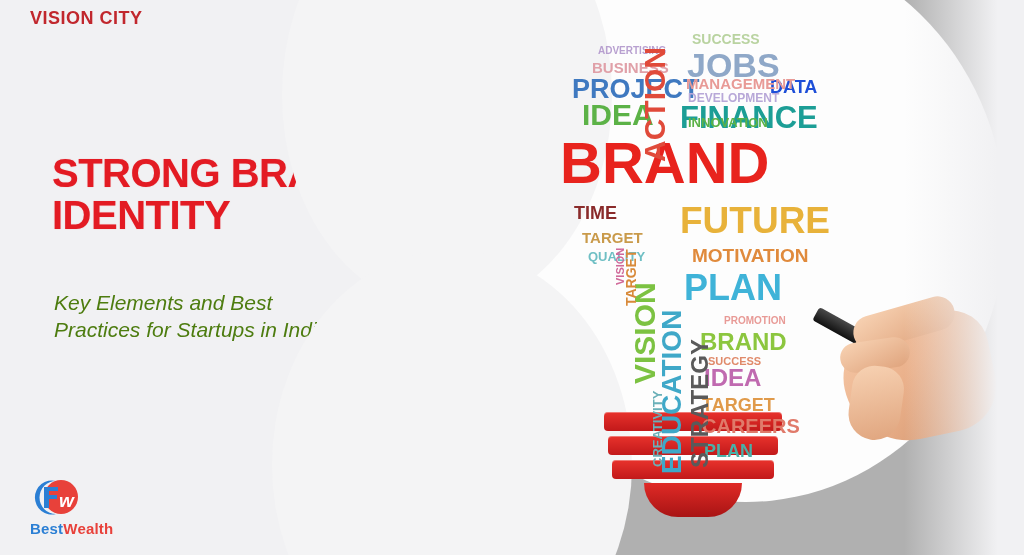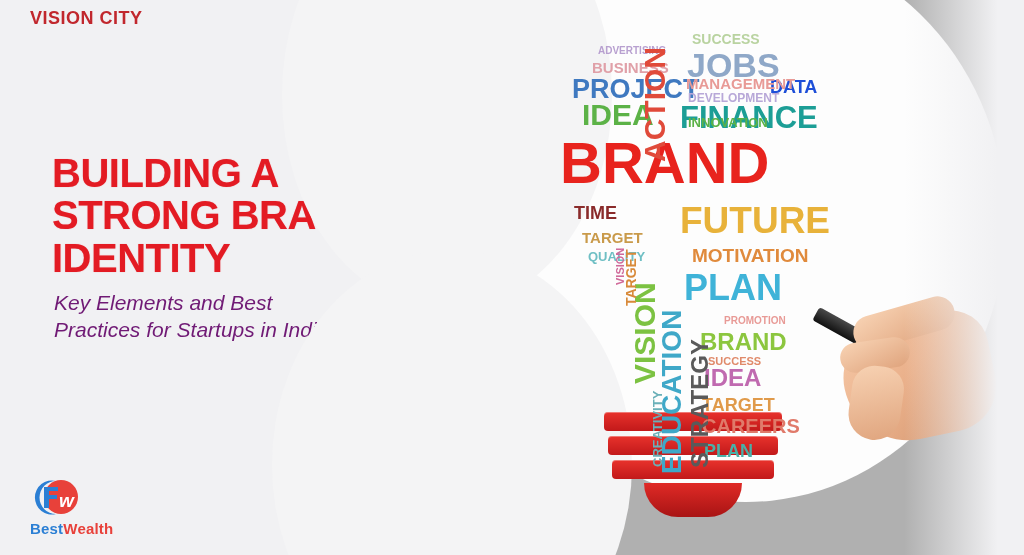--- a/index.html
+++ b/index.html
@@ -20,21 +20,21 @@
   .headline{
     position:absolute;left:52px;top:152px;width:430px;
     color:#e31b23;font-weight:bold;font-size:40px;line-height:1.06;
     letter-spacing:-0.5px;
     font-family:"Liberation Sans",sans-serif;
     text-shadow:0 0 1px rgba(227,27,35,.35);
   }
   .headline .l{display:block;white-space:nowrap;}
   .subhead{
     position:absolute;left:54px;top:289px;width:420px;
-    color:#701a75;font-style:italic;font-size:21px;line-height:1.3;
+    color:#4d7c0f;font-style:italic;font-size:21px;line-height:1.3;
     font-family:"Liberation Sans",sans-serif;font-weight:500;
   }
   .subhead .l{display:block;}
 
   
   .logo{position:absolute;left:30px;top:478px;width:150px;}
   .logo-mark{position:relative;width:46px;height:40px;margin-left:4px;}
   .logo-text{margin-top:2px;font-size:15px;font-weight:bold;letter-spacing:.2px;}
   .logo-text .fixo{color:#2b7fd4;}
   .logo-text .wealth{color:#e8413a;}
@@ -89,21 +89,20 @@
   }
 </style>
 </head>
 <body>
 
 <div class="banner">
 
   <div class="brand-tag">VISION CITY</div>
 
   <div class="headline">
-    <span class="l">BUILDING A</span>
     <span class="l">STRONG BRAND</span>
     <span class="l">IDENTITY</span>
   </div>
 
   <div class="subhead">
     <span class="l">Key Elements and Best</span>
     <span class="l">Practices for Startups in India</span>
   </div>
 
   <div class="logo">

